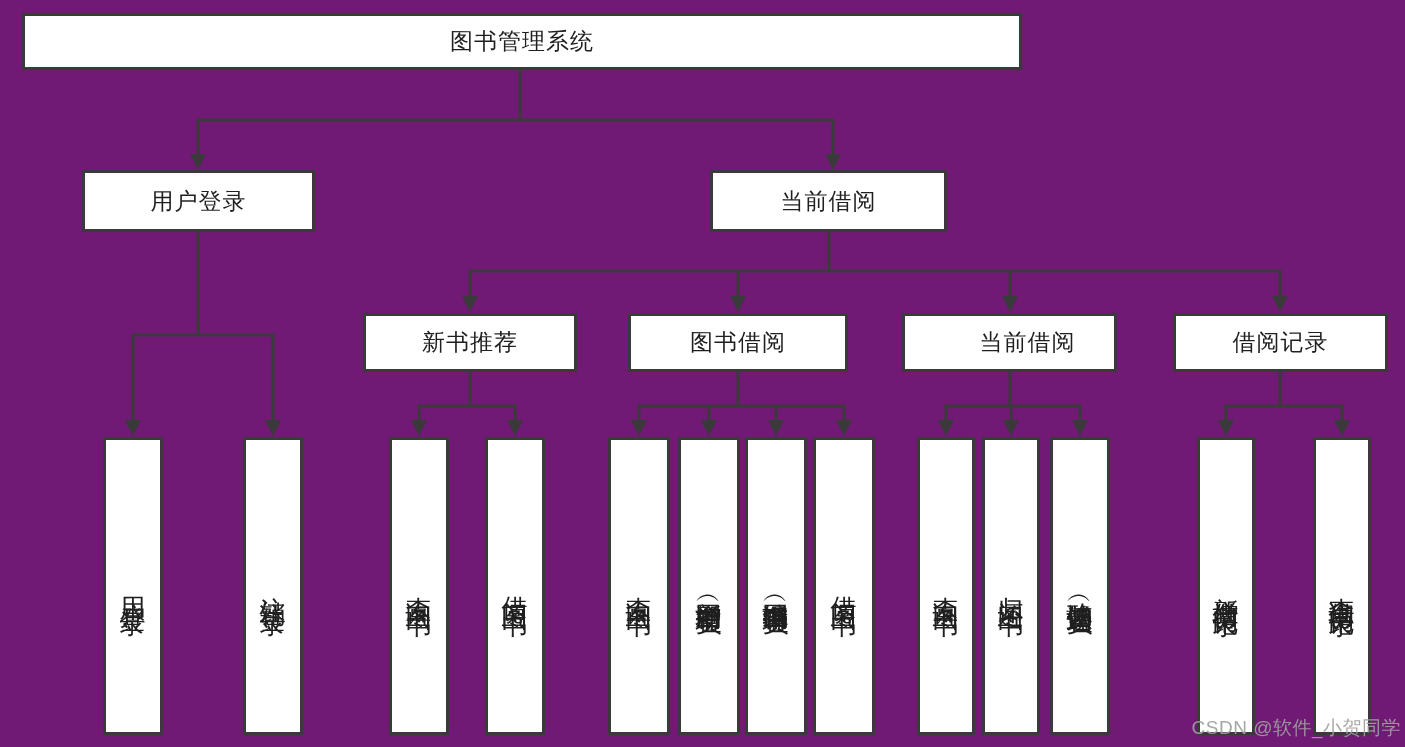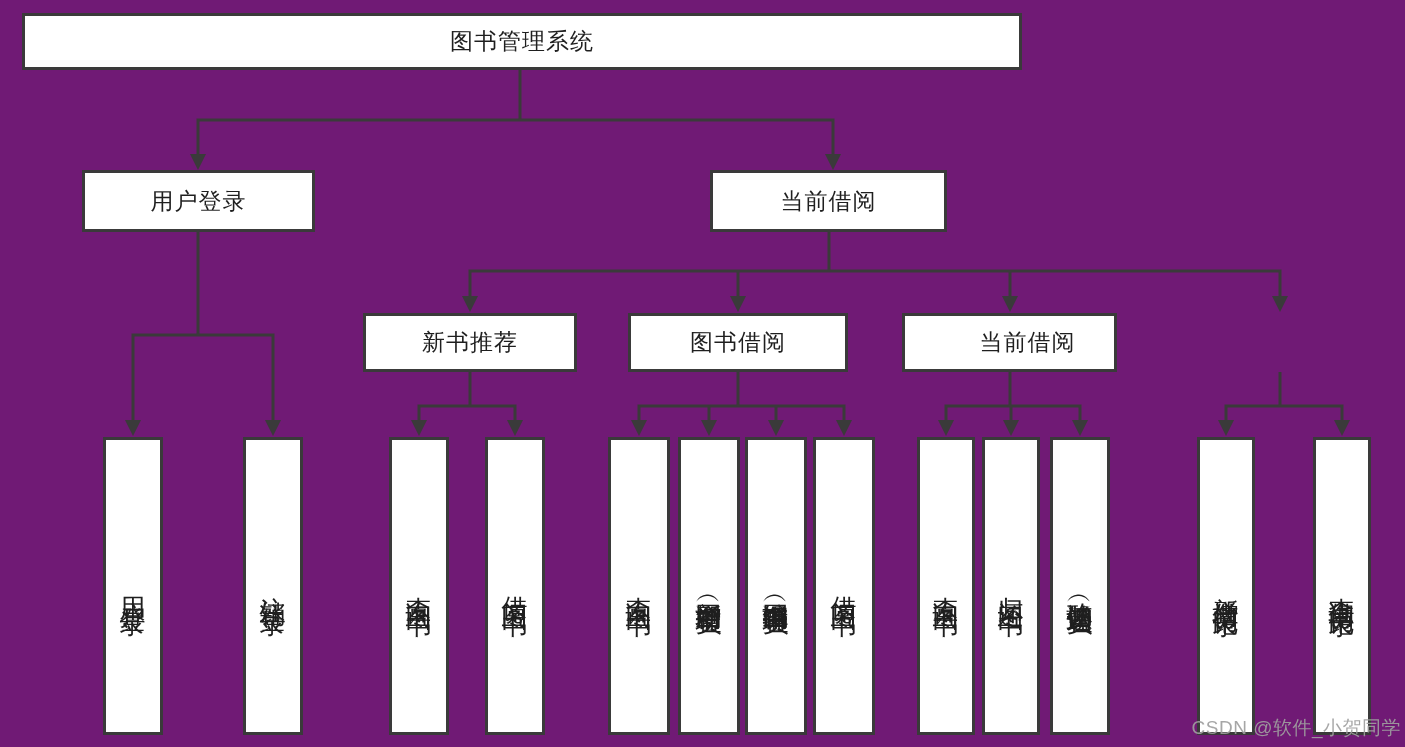--- a/index.html
+++ b/index.html
@@ -110,20 +110,23 @@
 
   <div class="box hbox" style="left:363px; top:313px; width:214px; height:59px;">
     <span>新书推荐</span>
   </div>
   <div class="box hbox" style="left:628px; top:313px; width:220px; height:59px;">
     <span>图书借阅</span>
   </div>
   <div class="box hbox" style="left:902px; top:313px; width:215px; height:59px;padding-left:36px;">
     <span>当前借阅</span>
   </div>
+  <div class="box hbox" style="left:1173px; top:313px; width:215px; height:59px;">
+    <span>借阅记录</span>
+  </div>
 
   <div class="box vbox" style="left:103px; top:437px; width:60px; height:298px;">
     <span>用户登录</span>
   </div>
   <div class="box vbox" style="left:243px; top:437px; width:60px; height:298px;">
     <span>注销登录</span>
   </div>
 
   <div class="box vbox" style="left:389px; top:437px; width:60px; height:298px;">
     <span>查询图书</span>

